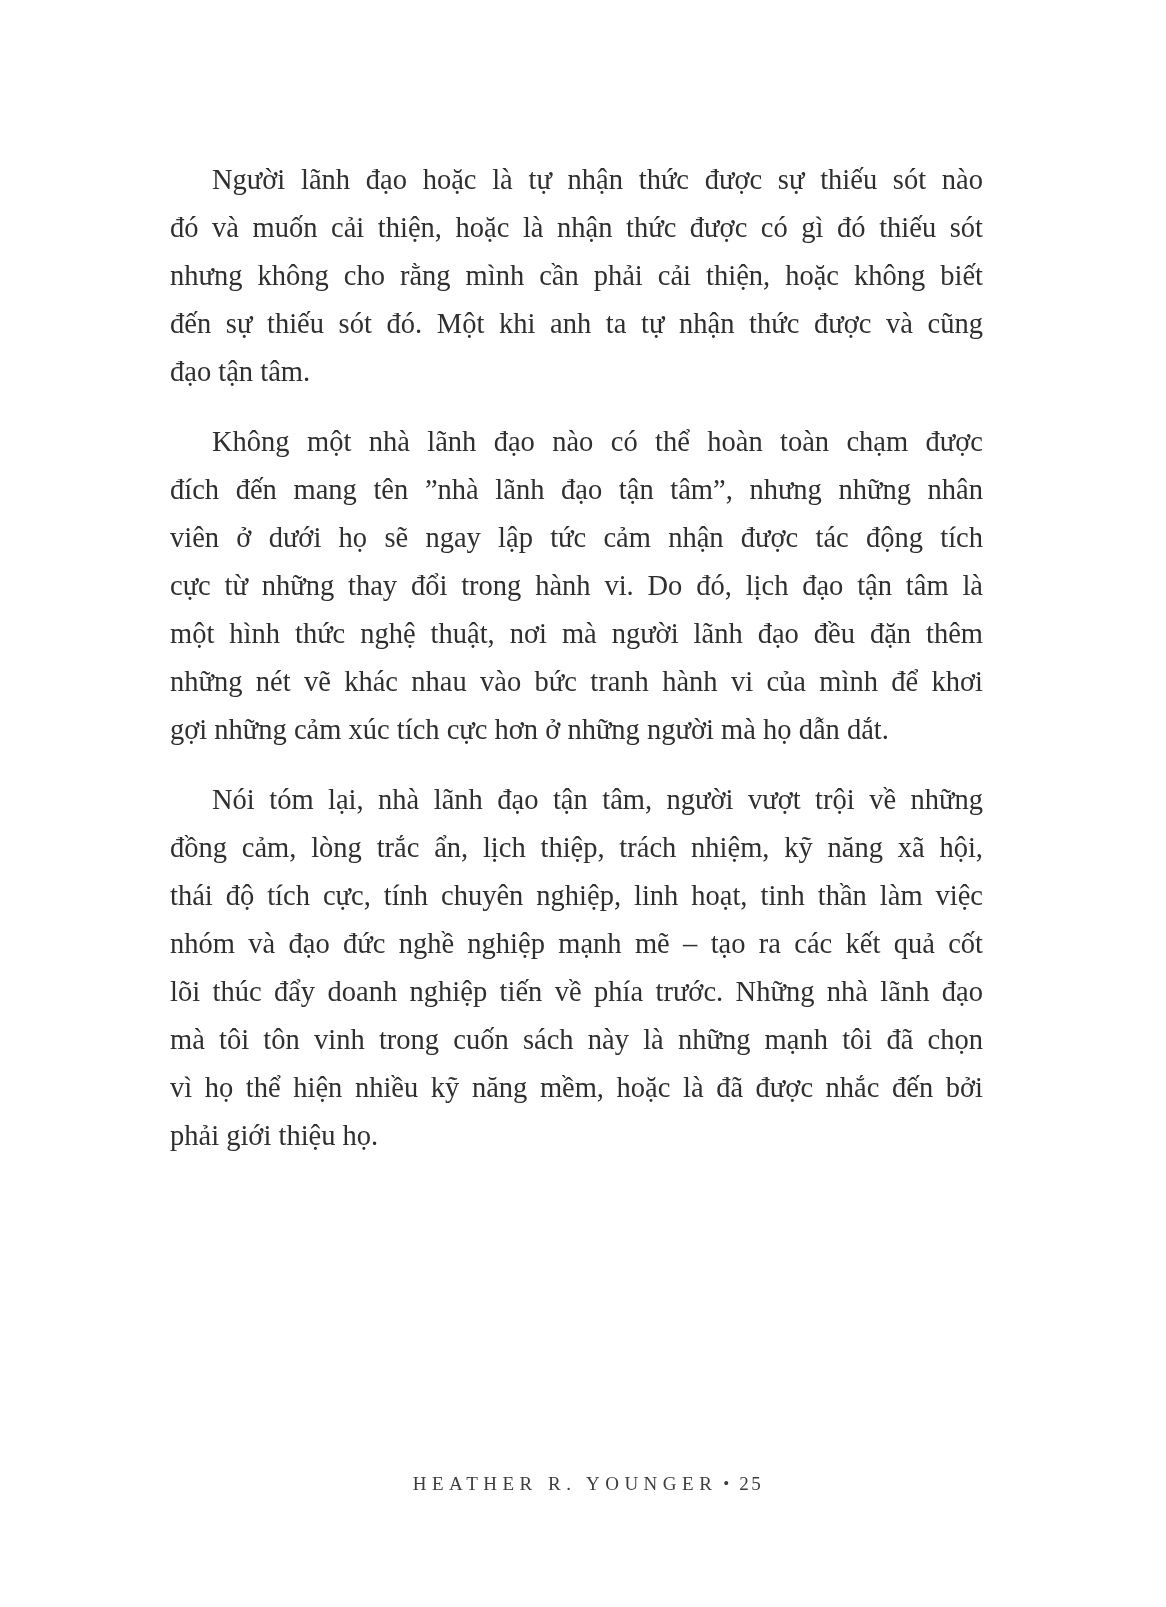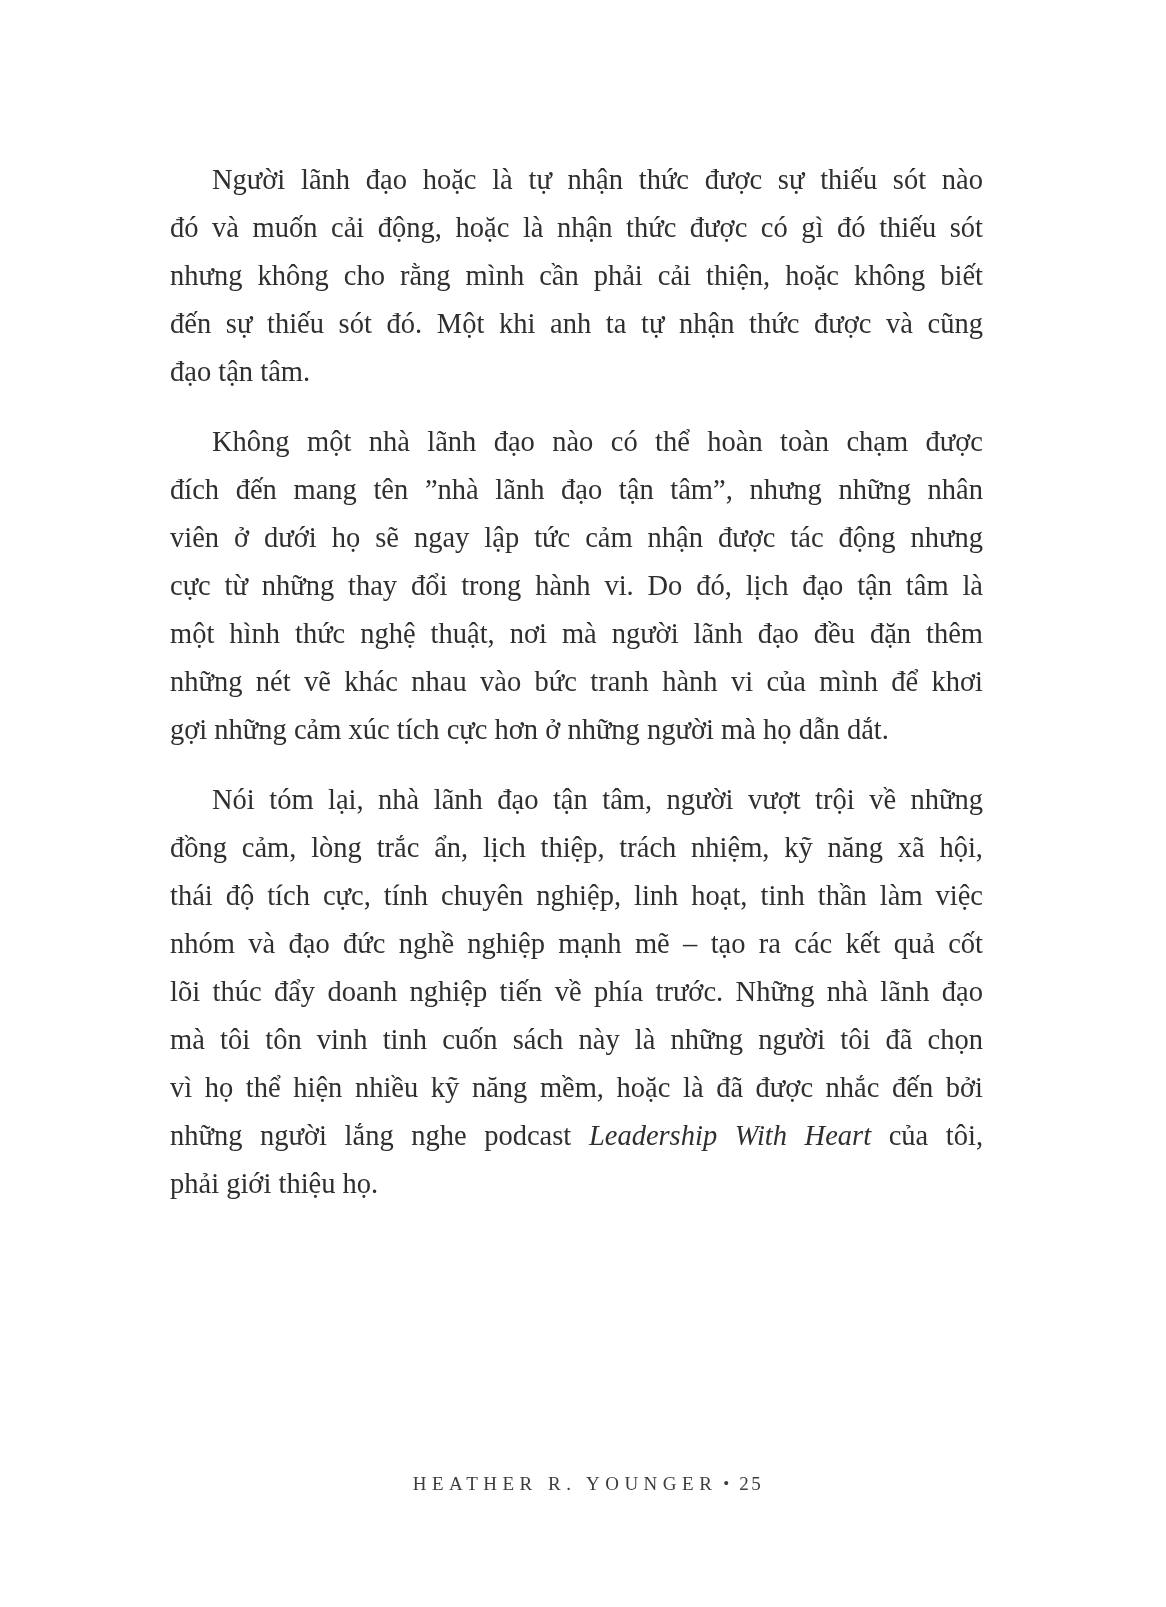--- a/index.html
+++ b/index.html
@@ -65,42 +65,41 @@
     letter-spacing: 2.5px;
   }
 </style>
 </head>
 <body>
 
 <div class="page" style="color: rgb(47, 47, 47); background: rgb(255, 255, 255);">
   <main class="body-text">
       <div class="para">
         <div class="line para-start"><span>Người lãnh đạo hoặc là tự nhận thức được sự thiếu sót nào</span></div>
-        <div class="line"><span>đó và muốn cải động, hoặc là nhận thức được có gì đó thiếu sót</span></div>
+        <div class="line"><span>đó và muốn cải thiện, hoặc là nhận thức được có gì đó thiếu sót</span></div>
         <div class="line"><span>nhưng không cho rằng mình cần phải cải thiện, hoặc không biết</span></div>
         <div class="line"><span>đến sự thiếu sót đó. Một khi anh ta tự nhận thức được và cũng</span></div>
         <div class="line para-end"><span>đạo tận tâm.</span></div>
       </div>
       <div class="para">
         <div class="line para-start"><span>Không một nhà lãnh đạo nào có thể hoàn toàn chạm được</span></div>
         <div class="line"><span>đích đến mang tên ”nhà lãnh đạo tận tâm”, nhưng những nhân</span></div>
-        <div class="line"><span>viên ở dưới họ sẽ ngay lập tức cảm nhận được tác động nhưng</span></div>
+        <div class="line"><span>viên ở dưới họ sẽ ngay lập tức cảm nhận được tác động tích</span></div>
         <div class="line"><span>cực từ những thay đổi trong hành vi. Do đó, lịch đạo tận tâm là</span></div>
         <div class="line"><span>một hình thức nghệ thuật, nơi mà người lãnh đạo đều đặn thêm</span></div>
         <div class="line"><span>những nét vẽ khác nhau vào bức tranh hành vi của mình để khơi</span></div>
         <div class="line para-end"><span>gợi những cảm xúc tích cực hơn ở những người mà họ dẫn dắt.</span></div>
       </div>
       <div class="para">
         <div class="line para-start"><span>Nói tóm lại, nhà lãnh đạo tận tâm, người vượt trội về những</span></div>
         <div class="line"><span>đồng cảm, lòng trắc ẩn, lịch thiệp, trách nhiệm, kỹ năng xã hội,</span></div>
         <div class="line"><span>thái độ tích cực, tính chuyên nghiệp, linh hoạt, tinh thần làm việc</span></div>
         <div class="line"><span>nhóm và đạo đức nghề nghiệp mạnh mẽ – tạo ra các kết quả cốt</span></div>
         <div class="line"><span>lõi thúc đẩy doanh nghiệp tiến về phía trước. Những nhà lãnh đạo</span></div>
-        <div class="line"><span>mà tôi tôn vinh tinh cuốn sách này là những người tôi đã chọn</span></div>
+        <div class="line"><span>mà tôi tôn vinh trong cuốn sách này là những mạnh tôi đã chọn</span></div>
         <div class="line"><span>vì họ thể hiện nhiều kỹ năng mềm, hoặc là đã được nhắc đến bởi</span></div>
-        <div class="line"><span>những người lắng nghe podcast </span><span class="italic">Leadership With Heart</span><span> của tôi,</span></div>
         <div class="line para-end"><span>phải giới thiệu họ.</span></div>
       </div>
     </main>
   <footer class="running-footer" style="color: rgb(61, 61, 61);">
     <span class="footer-author">HEATHER R. YOUNGER</span><span class="footer-dot">•</span><span class="footer-page-number">25</span>
   </footer>
 </div>
 
 </body></html>

